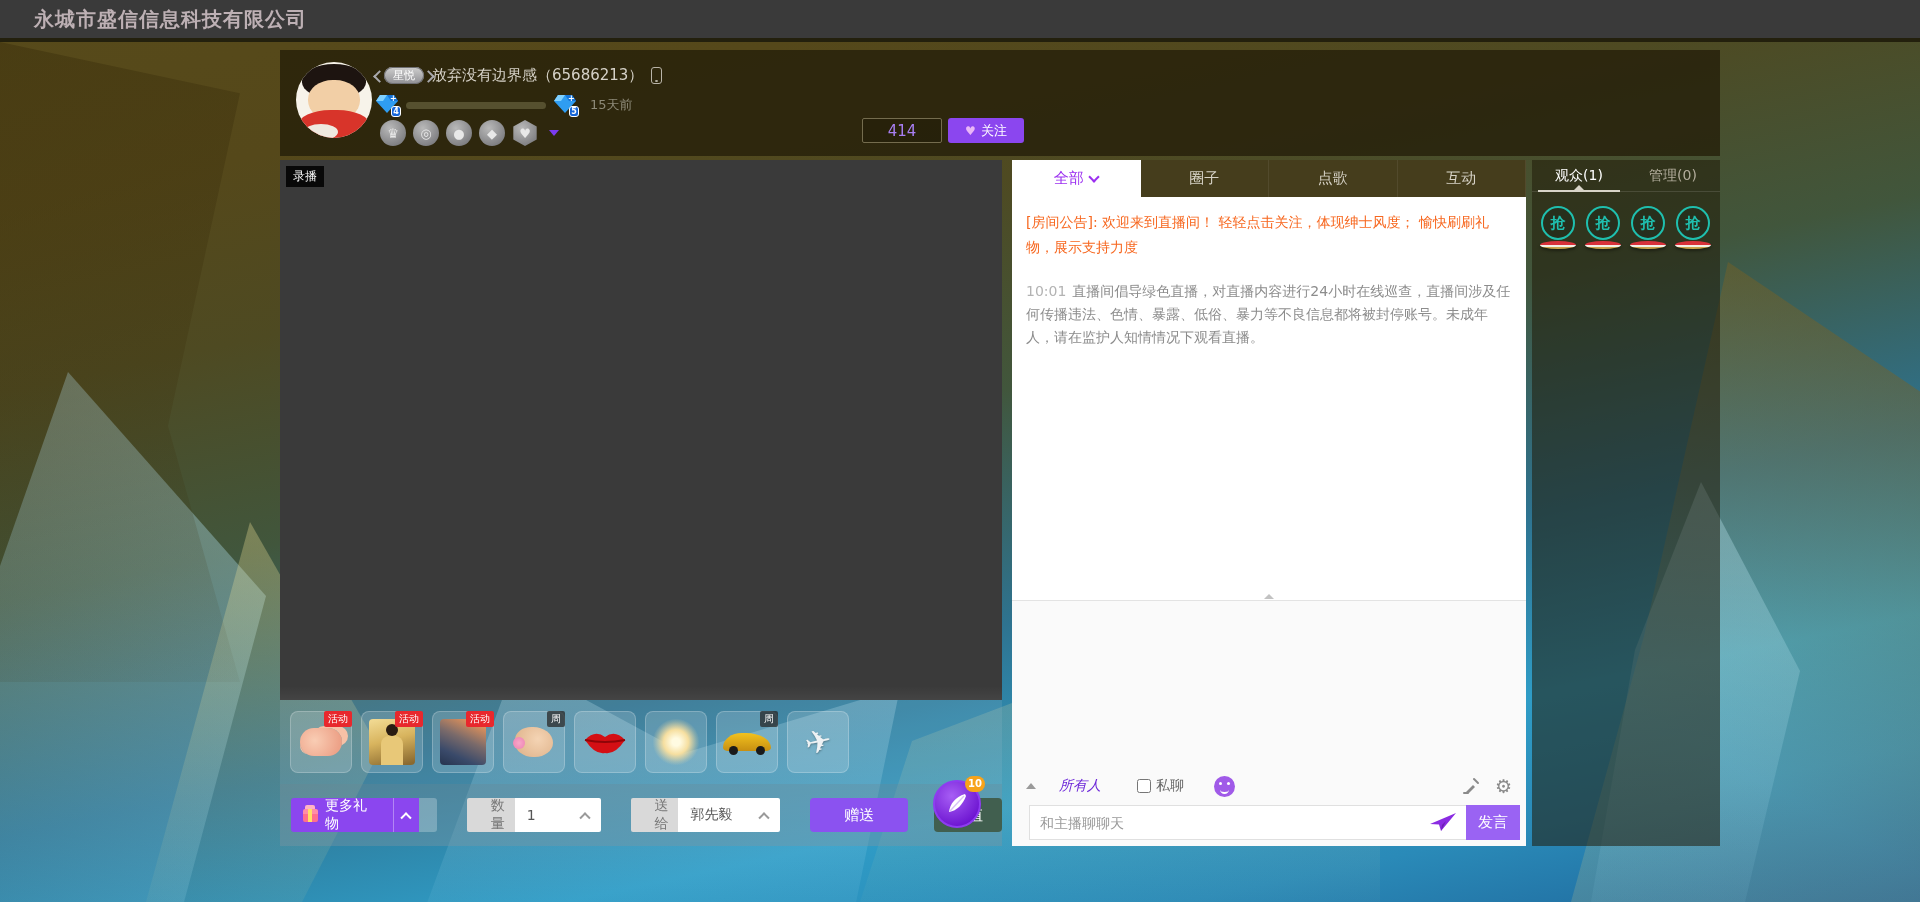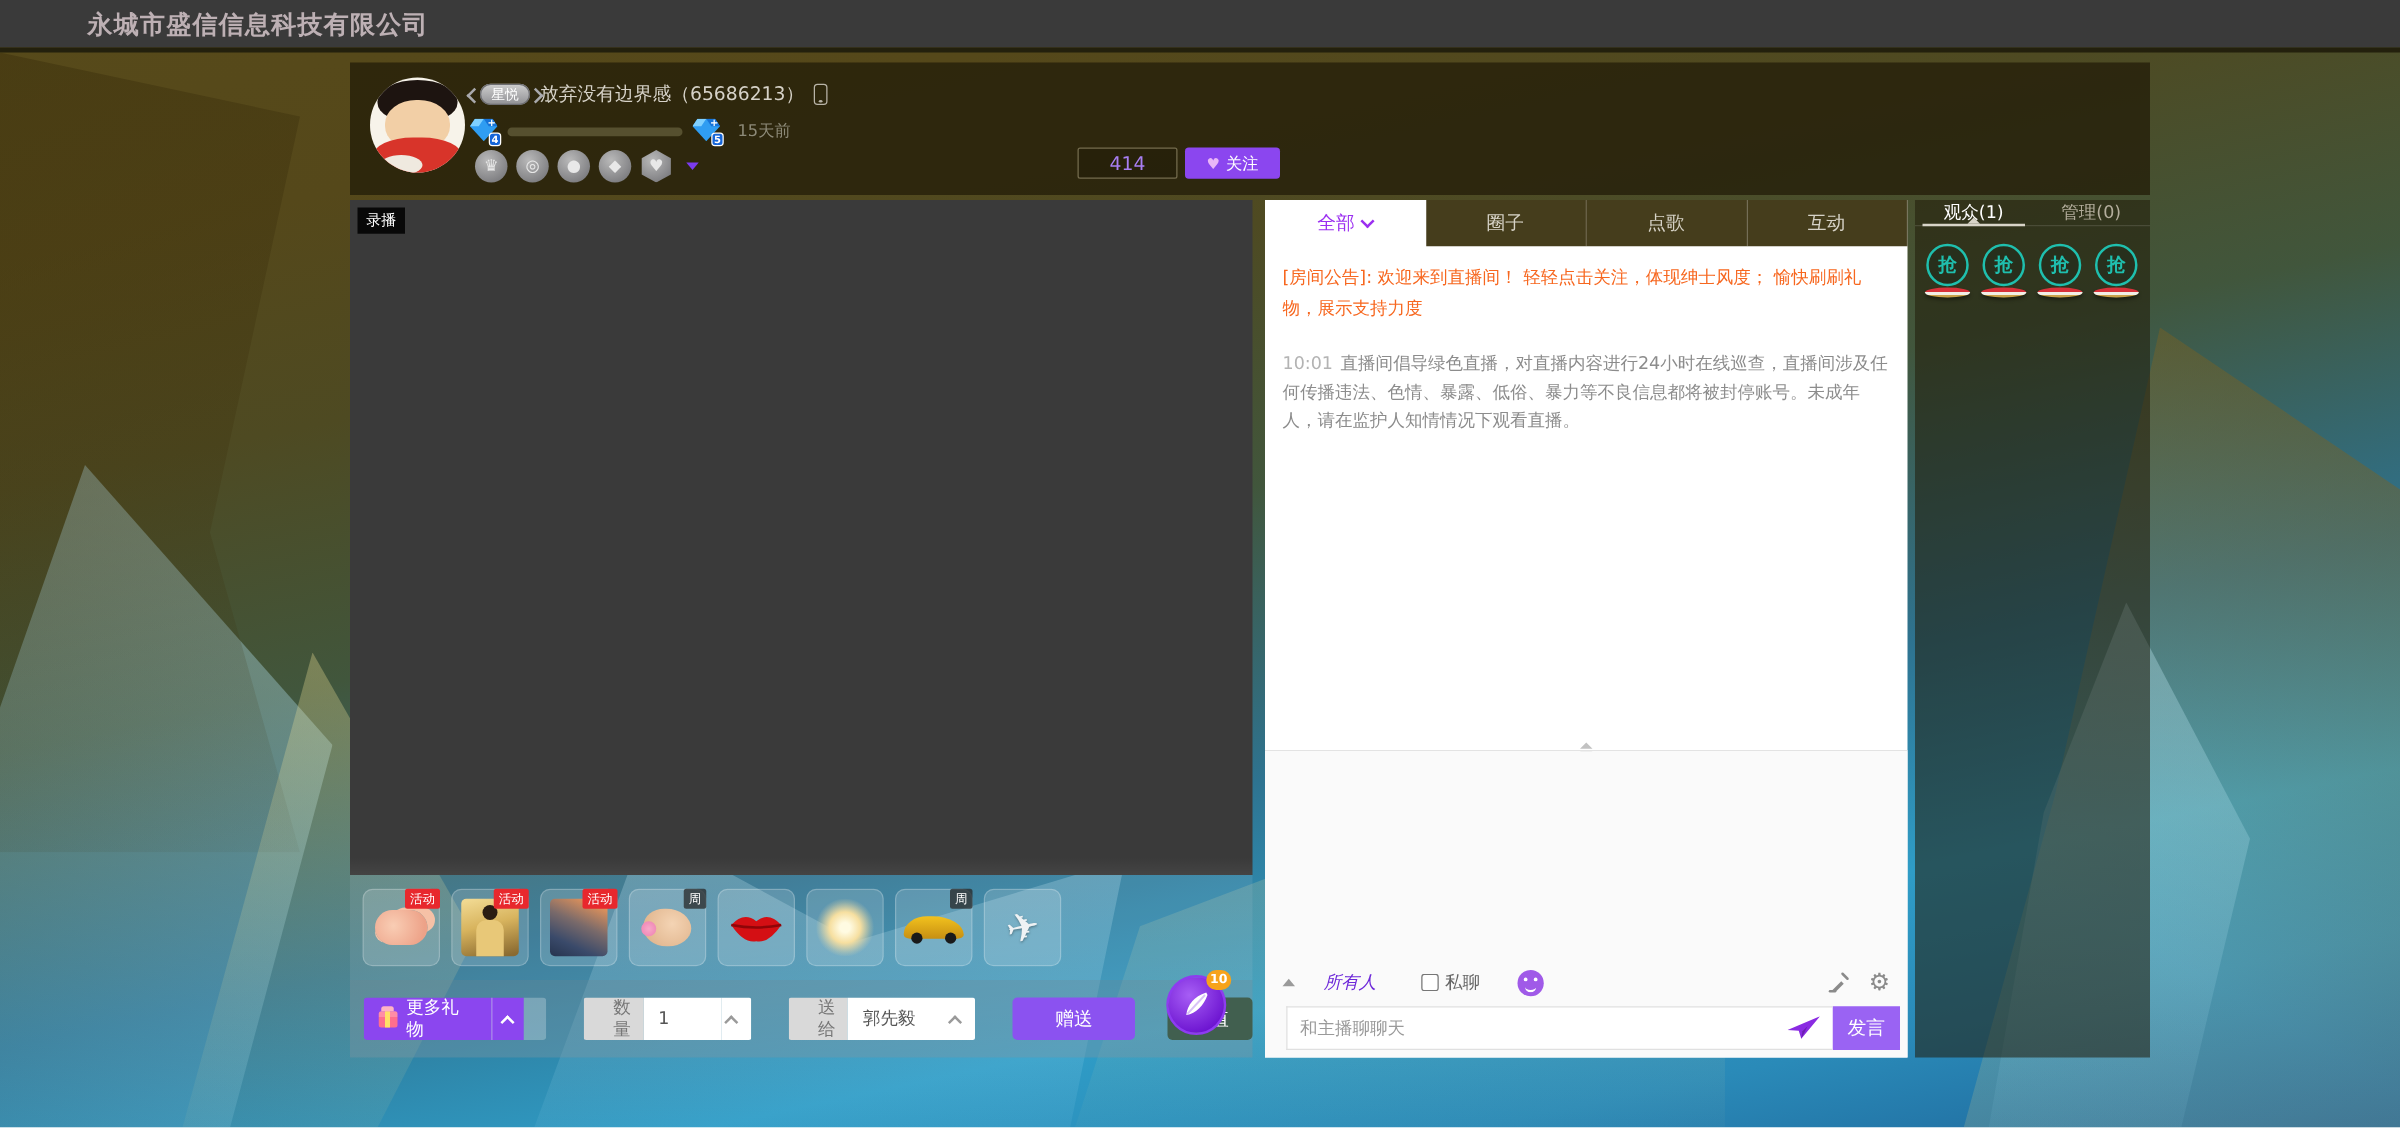--- a/index.html
+++ b/index.html
@@ -11,21 +11,21 @@
   .shard { position:absolute; pointer-events:none; }
   .s1 { left:-40px; bottom:-30px; width:360px; height:560px; background:linear-gradient(200deg,rgba(190,235,250,0.45),rgba(120,200,230,0.12)); clip-path:polygon(30% 0,85% 40%,60% 100%,0 100%,0 55%); }
   .s2 { left:120px; bottom:0; width:260px; height:380px; background:linear-gradient(190deg,rgba(240,225,150,0.35),rgba(240,225,150,0.05)); clip-path:polygon(50% 0,100% 60%,70% 100%,10% 100%); }
   .s3 { right:-60px; bottom:-40px; width:420px; height:680px; background:linear-gradient(210deg,rgba(110,85,25,0.55),rgba(230,210,130,0.18) 70%); clip-path:polygon(40% 0,100% 25%,100% 100%,0 100%,20% 55%); }
   .s4 { right:120px; bottom:0; width:220px; height:420px; background:linear-gradient(185deg,rgba(200,240,250,0.35),rgba(140,210,235,0.08)); clip-path:polygon(55% 0,100% 45%,75% 100%,5% 100%,25% 40%); }
   .s5 { left:420px; bottom:-20px; width:480px; height:260px; background:linear-gradient(180deg,rgba(205,240,250,0.30),rgba(150,215,240,0.06)); clip-path:polygon(20% 0,55% 35%,100% 10%,90% 100%,0 100%); }
   .s6 { left:860px; bottom:0; width:520px; height:230px; background:linear-gradient(180deg,rgba(235,225,160,0.22),rgba(235,225,160,0.03)); clip-path:polygon(10% 30%,45% 0,80% 40%,100% 15%,100% 100%,0 100%); }
   .s7 { left:0; top:42px; width:240px; height:640px; background:linear-gradient(160deg,rgba(60,48,12,0.5),rgba(60,48,12,0.05)); clip-path:polygon(0 0,100% 8%,70% 60%,100% 100%,0 100%); }
 
   
-  .titlebar { position:absolute; left:0; top:0; width:1920px; height:38px; background:#3a3a3a; display:flex; align-items:center; z-index:40;padding-left:36px; }
+  .titlebar { position:absolute; left:0; top:0; width:1920px; height:38px; background:#3a3a3a; display:flex; align-items:center; z-index:40; }
   .titlebar .company { margin-left:34px; font-size:20px; font-weight:bold; color:#bdb0b4; letter-spacing:1px; }
   .titlebar-underline { position:absolute; left:0; top:38px; width:1920px; height:4px; background:#23200d; z-index:40; }
 
   
   .header-card { position:absolute; left:280px; top:50px; width:1440px; height:106px; background:rgba(36,30,9,0.78); z-index:10; }
   .avatar { position:absolute; left:16px; top:12px; width:76px; height:76px; border-radius:50%; background:#f7f3ea; overflow:hidden; }
   .avatar .hair { position:absolute; left:6px; top:2px; width:64px; height:34px; background:#1d1410; border-radius:50% 50% 46% 46%; }
   .avatar .face { position:absolute; left:12px; top:18px; width:52px; height:40px; background:#f2cfa6; border-radius:48%; }
   .avatar .shirt { position:absolute; left:2px; top:48px; width:72px; height:34px; background:#d8342a; border-radius:45% 45% 0 0; }
   .avatar .plate { position:absolute; left:8px; top:62px; width:34px; height:16px; background:#efe9df; border-radius:50%; }
@@ -133,21 +133,21 @@
   .gear-icon { color:#8a8a8a; font-size:19px; line-height:1; cursor:pointer; }
   .chat-input-row { position:absolute; left:17px; right:6px; bottom:6px; height:35px; display:flex; }
   .chat-input-wrap { flex:1; position:relative; }
   .chat-input { width:100%; height:35px; border:1px solid #e0e0e0; border-right:none; background:#fff; padding:0 40px 0 10px; font-size:14px; color:#333; outline:none; font-family:inherit; }
   .chat-input::placeholder { color:#9a9a9a; }
   .plane-icon { position:absolute; right:10px; top:8px; cursor:pointer; }
   .say-btn { width:54px; height:35px; background:#9a63f3; border:none; color:#fff; font-size:15px; cursor:pointer; font-family:inherit; }
 
   
   .viewers-panel { position:absolute; left:1532px; top:160px; width:188px; height:686px; background:rgba(32,27,10,0.55); z-index:10; }
-  .vp-tabs { display:flex; height:21px; border-bottom:1px solid rgba(255,255,255,0.12); }
+  .vp-tabs { display:flex; height:32px; border-bottom:1px solid rgba(255,255,255,0.12); }
   .vp-tab { flex:1; display:flex; align-items:center; justify-content:center; font-size:14px; color:#b3ad9c; cursor:pointer; position:relative; }
   .vp-tab.active { color:#fff; }
   .vp-tab.active::after { content:""; position:absolute; left:6px; right:6px; bottom:-1px; height:2px; background:#d8d4c8; }
   .vp-tab.active .notch { position:absolute; bottom:1px; left:50%; transform:translateX(-50%); width:0; height:0; border-left:5px solid transparent; border-right:5px solid transparent; border-bottom:5px solid #d8d4c8; }
   .seats { display:flex; padding:14px 8px 0; gap:9px; }
   .seat { position:relative; width:36px; display:flex; flex-direction:column; align-items:center; cursor:pointer; }
   .seat-circle { width:34px; height:34px; border-radius:50%; border:2px solid #1fbfae; background:rgba(10,30,26,0.25); color:#1fbfae; font-size:15px; font-weight:bold; display:flex; align-items:center; justify-content:center; }
   .seat-base { margin-top:1px; width:36px; height:8px; border-radius:50%; background:linear-gradient(180deg,#d8313a 0 45%,#f2efe6 45% 70%,#caa24a 70%); box-shadow:0 2px 3px rgba(0,0,0,0.4); }
 </style>
 </head>

